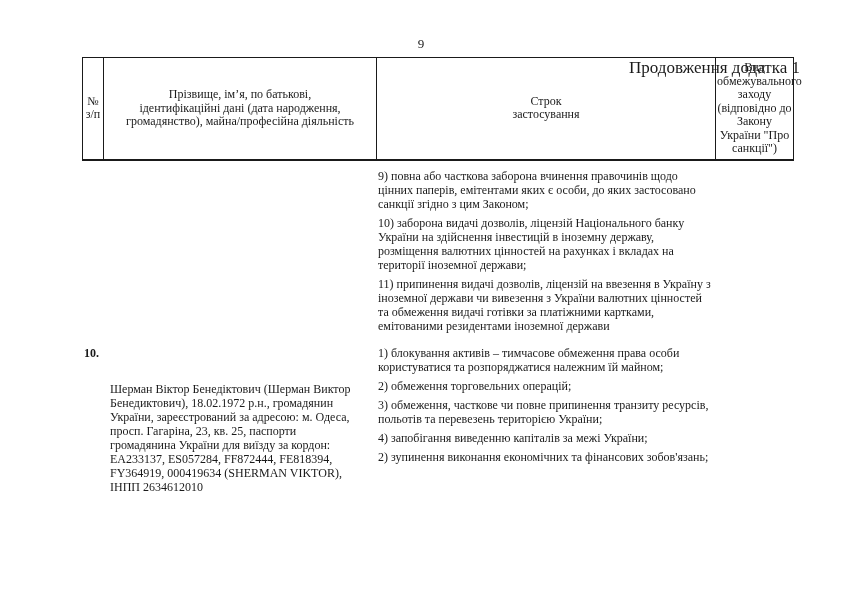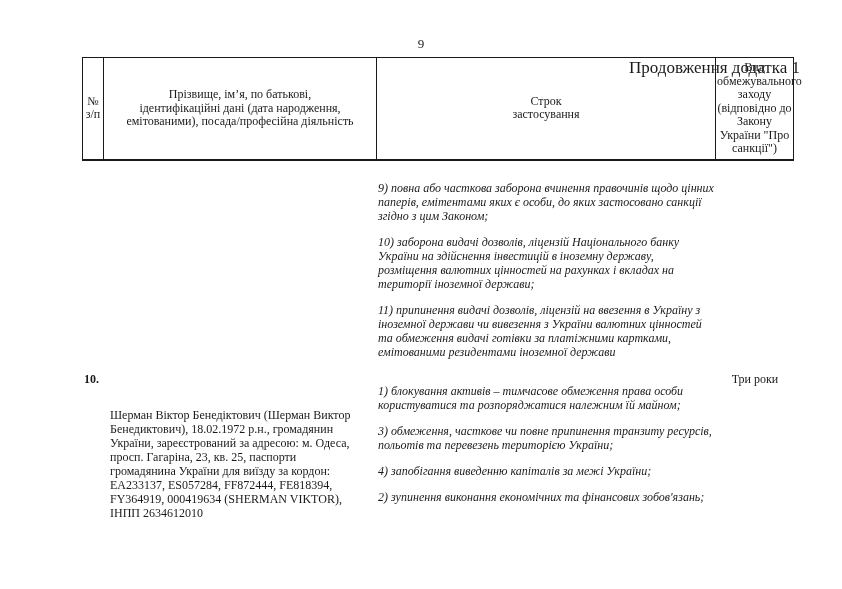--- a/index.html
+++ b/index.html
@@ -79,41 +79,40 @@
     margin-top: 36px;
   }
   .td.cell-measures {
     padding: 8px 2px 0 1px;
   }
   .td.cell-term {
     padding: 8px 0 0 0;
     text-align: center;
   }
   .td.cell-measures p {
-    margin: 12px 0 5px 0;
-    font-style: italic;
+    margin: 0 0 5px 0;
   }
 </style>
 </head>
 <body>
 
 <div class="page">
 
   <div class="page-number">9</div>
 
   <div class="continuation">Продовження додатка 1</div>
 
   <div class="doc-table">
 
     <div class="thead">
       <div class="th">№
 з/п</div>
       <div class="th">Прізвище, ім’я, по батькові,
 ідентифікаційні дані (дата народження,
-емітованими), посада/професійна діяльність</div>
+громадянство), майна/професійна діяльність</div>
       <div class="th">Строк
 застосування</div>
       <div class="th">Вид обмежувального заходу
 (відповідно до Закону України "Про санкції")</div>
     </div>
 
     <div class="tbody">
 
       <div class="trow">
         <div class="td cell-num"></div>
@@ -124,22 +123,22 @@
           <p>11) припинення видачі дозволів, ліцензій на ввезення в Україну з іноземної держави чи вивезення з України валютних цінностей та обмеження видачі готівки за платіжними картками, емітованими резидентами іноземної держави</p>
         </div>
         <div class="td cell-term"></div>
       </div>
 
       <div class="trow">
         <div class="td cell-num">10.</div>
         <div class="td cell-person">Шерман Віктор Бенедіктович (Шерман Виктор Бенедиктович), 18.02.1972 р.н., громадянин України, зареєстрований за адресою: м. Одеса, просп. Гагаріна, 23, кв. 25, паспорти громадянина України для виїзду за кордон: ЕА233137, ES057284, FF872444, FE818394, FY364919, 000419634 (SHERMAN VIKTOR), ІНПП 2634612010</div>
         <div class="td cell-measures">
           <p>1) блокування активів – тимчасове обмеження права особи користуватися та розпоряджатися належним їй майном;</p>
+          <p>2) обмеження торговельних операцій;</p>
           <p>3) обмеження, часткове чи повне припинення транзиту ресурсів, польотів та перевезень територією України;</p>
           <p>4) запобігання виведенню капіталів за межі України;</p>
           <p>2) зупинення виконання економічних та фінансових зобов'язань;</p>
         </div>
-        <div class="td cell-term">Три роки</div>
       </div>
 
     </div>
   </div>
 </div>
 
 </body></html>

